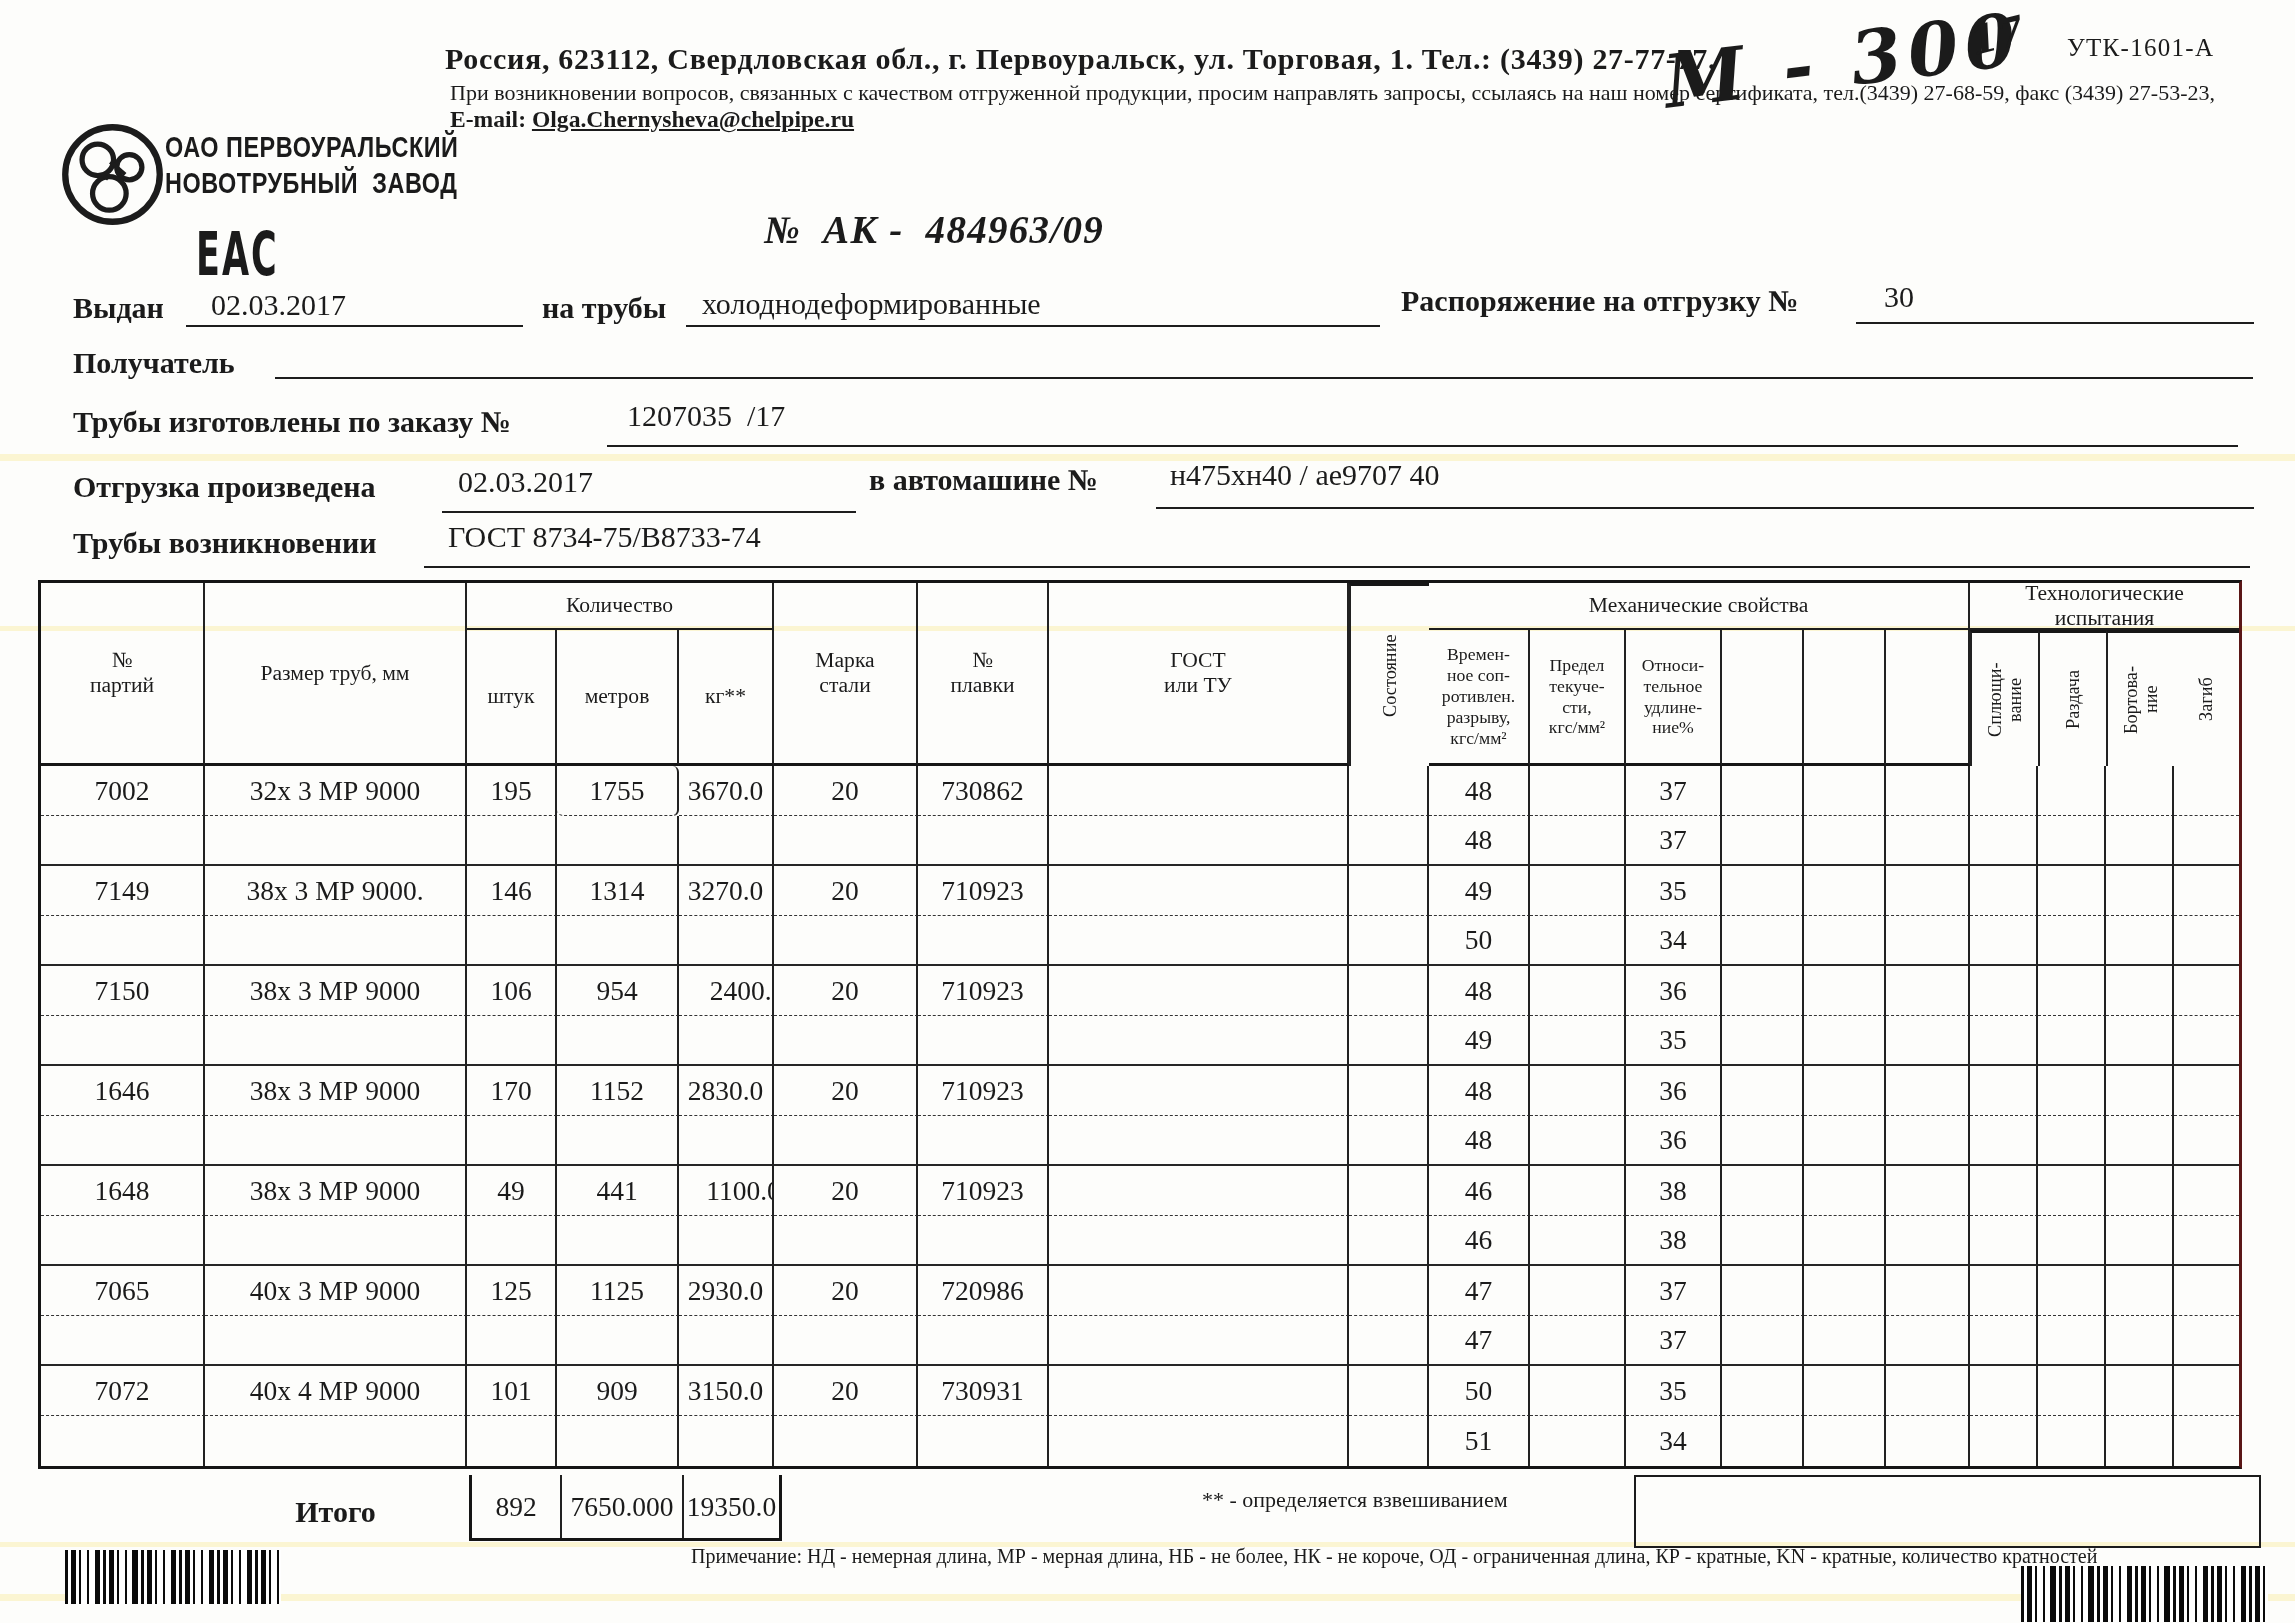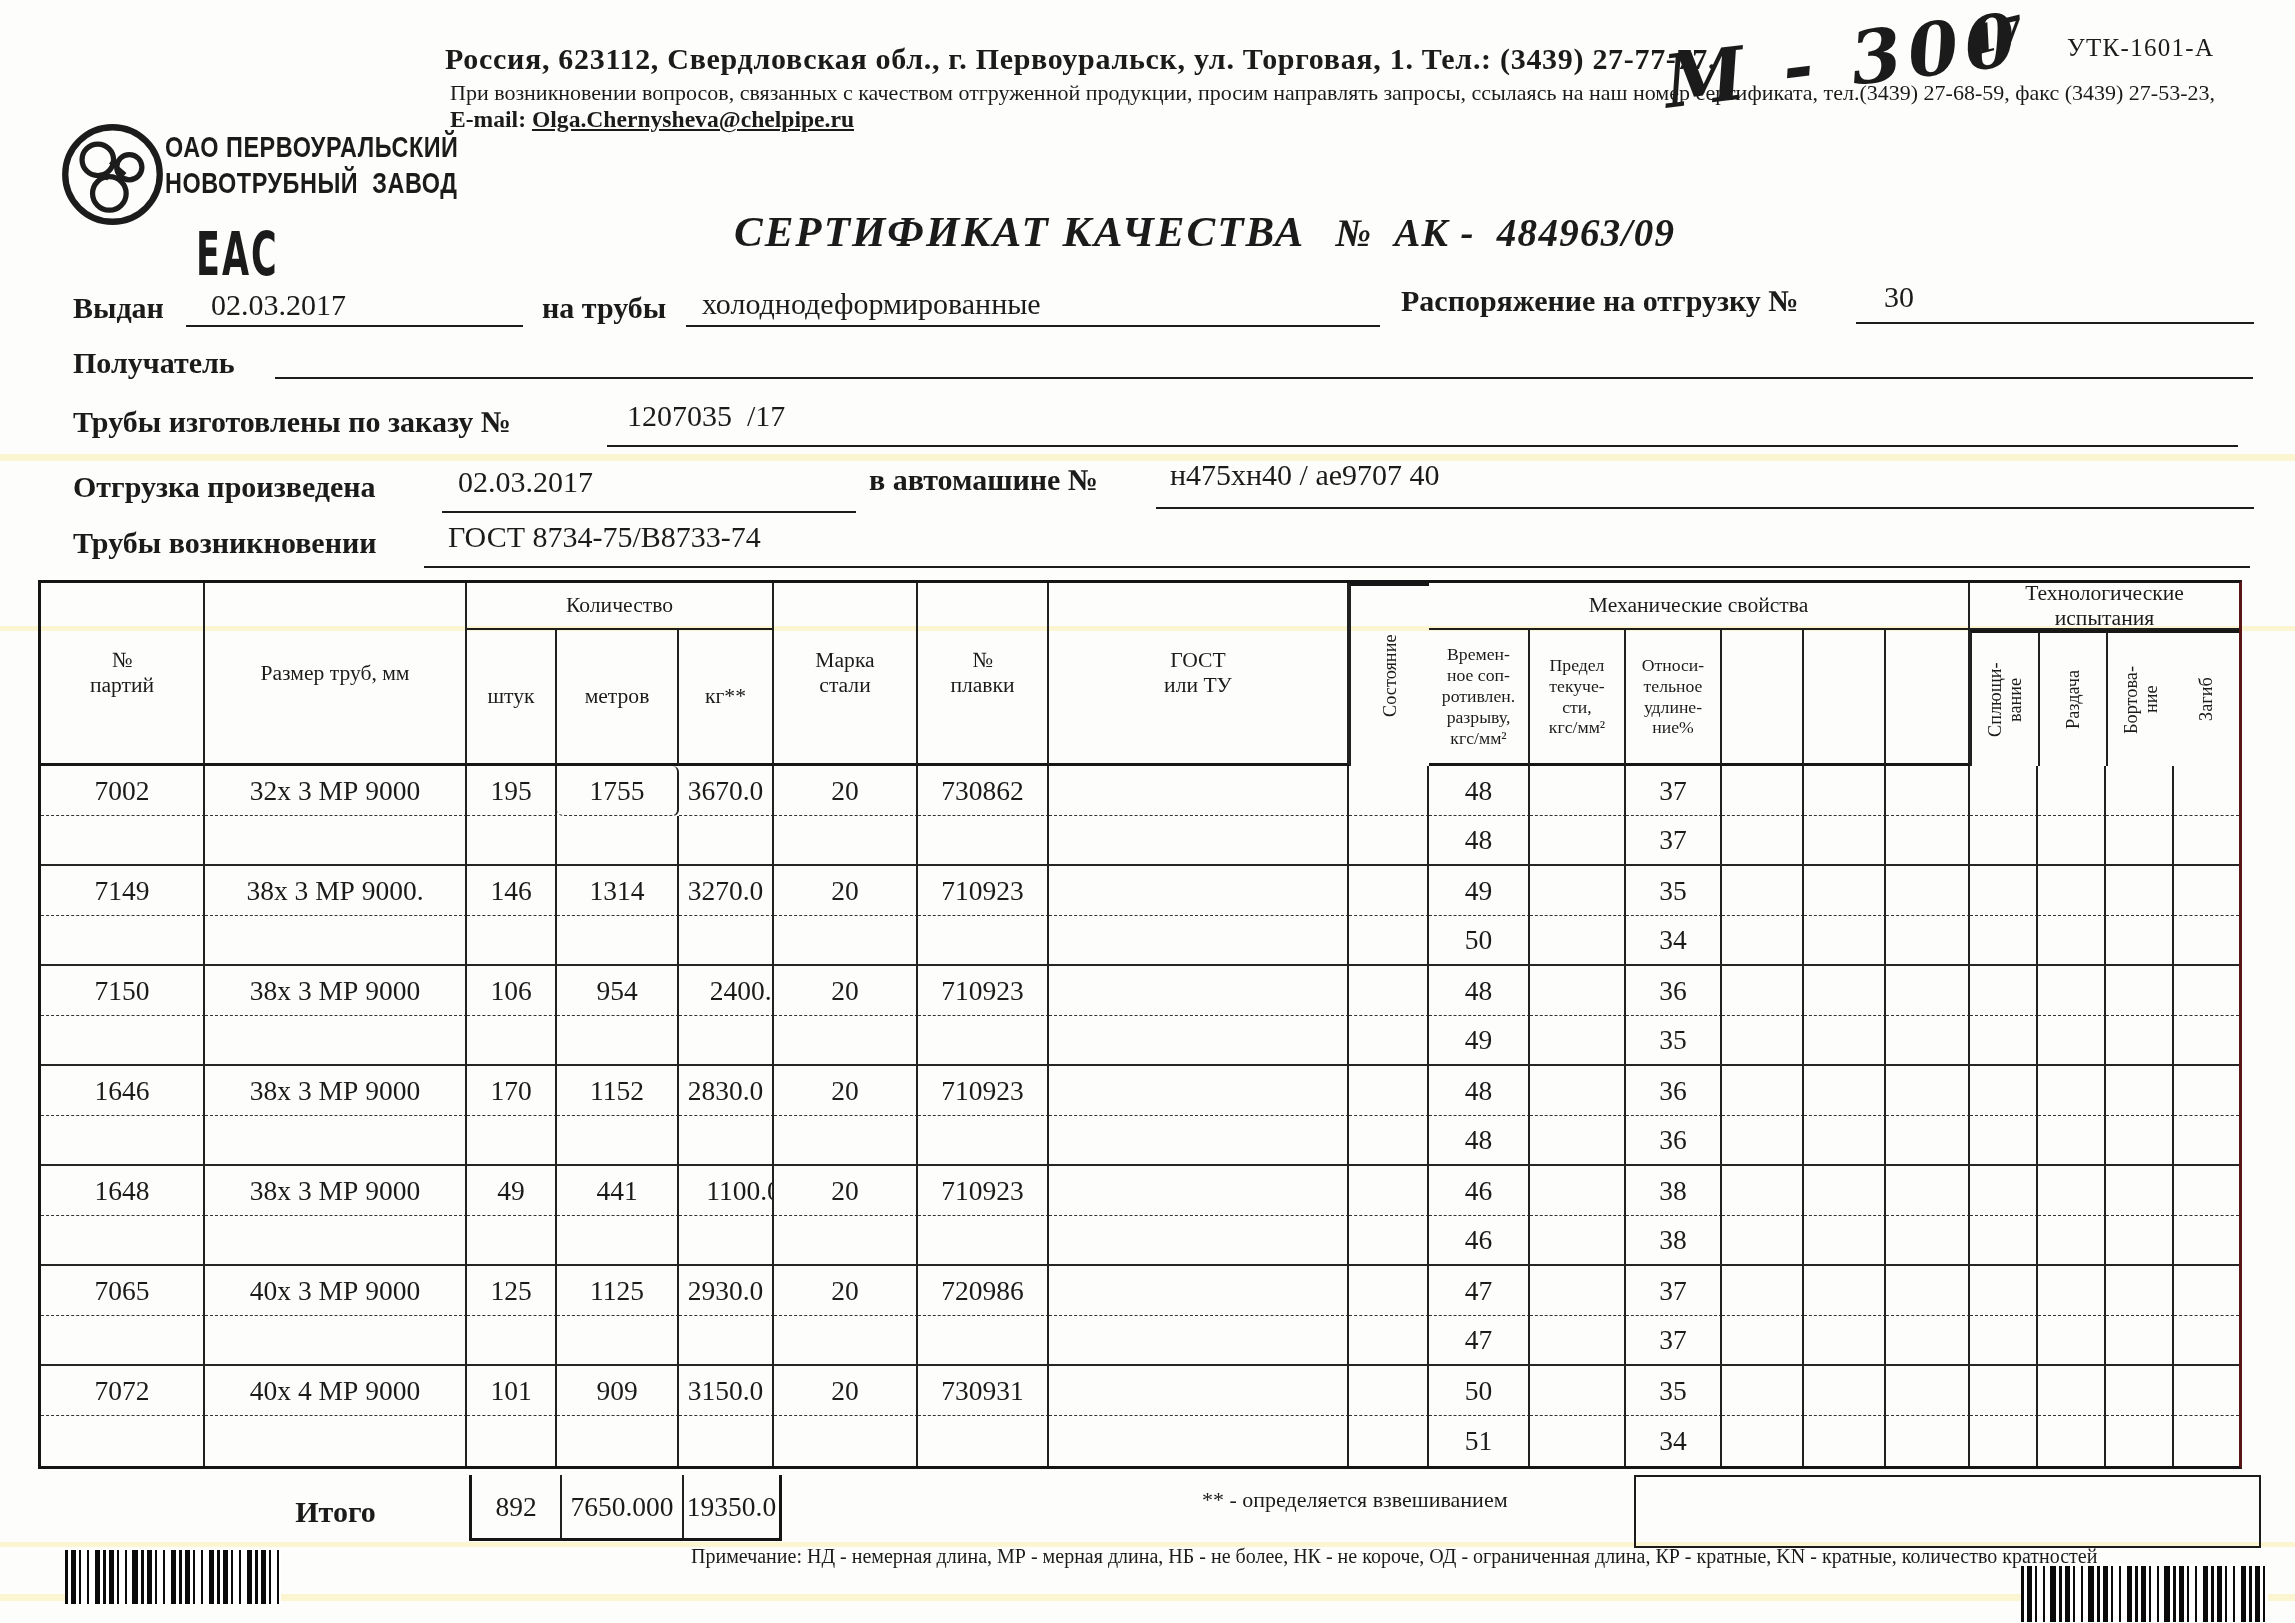--- a/index.html
+++ b/index.html
@@ -81,21 +81,20 @@
   <div class="abs addr2" style="left:450px;top:80px;">При возникновении вопросов, связанных с качеством отгруженной продукции, просим направлять запросы, ссылаясь на наш номер сертификата, тел.(3439) 27-68-59, факс (3439) 27-53-23,</div>
   <div class="abs emailrow" style="left:450px;top:106px;"><span>E-mail: </span><span class="em">Olga.Chernysheva@chelpipe.ru</span></div>
 
   <div class="abs hand" style="left:1663px;top:17px;">М - 300</div>
   <div class="abs handsup" style="left:1970px;top:11.8px;">17</div>
   <div class="abs formcode" style="left:2067px;top:34px;">УТК-1601-А</div>
 
   <div class="abs eac" style="left:196px;top:219px;">ЕАС</div>
 
   <div class="abs titlerow" style="left:734px;top:207px;">
-    <span class="title">СЕРТИФИКАТ КАЧЕСТВА</span>
     <span class="titleno">№  АК -  484963/09</span>
   </div>
 
   <div class="abs flabel" style="left:73px;top:291px;">Выдан</div>
   <div class="abs fvalue" style="left:211px;top:288px;">02.03.2017</div>
   <div class="uline" style="left:186px;top:325px;width:337px;"></div>
   <div class="abs flabel" style="left:542px;top:291px;">на трубы</div>
   <div class="abs fvalue" style="left:702px;top:287px;">холоднодеформированные</div>
   <div class="uline" style="left:686px;top:325px;width:694px;"></div>
   <div class="abs flabel" style="left:1401px;top:284px;">Распоряжение на отгрузку №</div>

